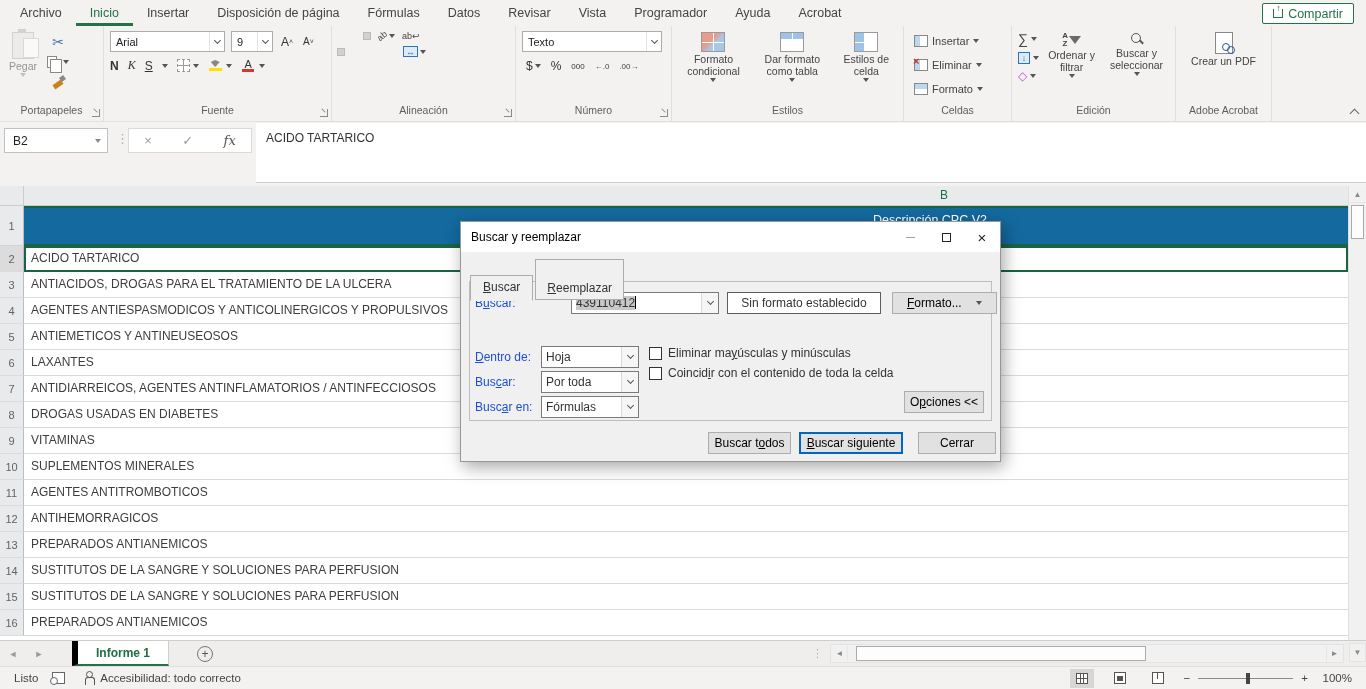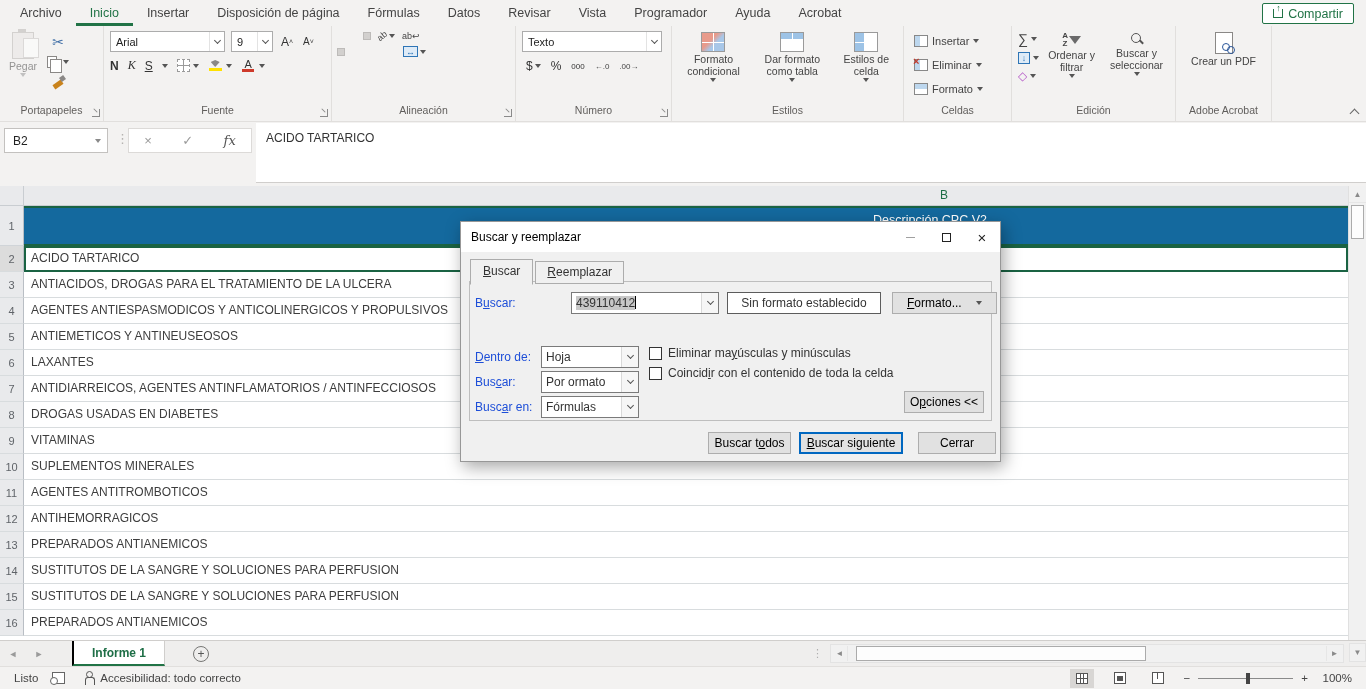--- a/index.html
+++ b/index.html
@@ -128,21 +128,21 @@
 
   
   .vscroll{position:absolute;right:0;top:186px;bottom:49px;width:18px;background:#F1F1F1;border-left:1px solid #E0E0E0;}
   .vs-up{height:17px;display:flex;align-items:center;justify-content:center;font-size:8px;color:#8a8a8a;border-bottom:1px solid #E6E6E6;}
   .vs-thumb{position:absolute;left:2px;right:2px;top:19px;height:34px;background:#FDFDFD;border:1px solid #ABABAB;}
   .vs-down{position:absolute;right:0px;top:2px;width:17px;height:19px;background:#F1F1F1;border:1px solid #E3E3E3;display:flex;align-items:center;justify-content:center;font-size:8px;color:#8a8a8a;}
 
   
   .sheetbar{position:absolute;left:0;right:0;bottom:23px;height:26px;background:#EFEEED;border-top:1px solid #D0CECC;display:flex;align-items:stretch;}
   .snav{width:26px;display:flex;align-items:center;justify-content:center;color:#9a9a9a;font-size:9px;}
-  .sheet-tab{margin-left:20px;background:#fff;border-left:2px solid #000000;border-right:1px solid #D0CECC;border-bottom:2px solid #217346;color:#1E6E46;font-weight:bold;font-size:12px;display:flex;align-items:center;padding:0 18px;}
+  .sheet-tab{margin-left:20px;background:#fff;border-left:6px solid #000000;border-right:1px solid #D0CECC;border-bottom:2px solid #217346;color:#1E6E46;font-weight:bold;font-size:12px;display:flex;align-items:center;padding:0 18px;}
   .addsheet{margin-left:28px;align-self:center;width:16px;height:16px;border:1px solid #767674;border-radius:50%;display:flex;align-items:center;justify-content:center;font-size:12px;color:#555;line-height:14px;}
   .hdots{position:absolute;left:812px;top:6px;color:#AFAFAF;font-size:11px;letter-spacing:-2px;}
   .hscroll{position:absolute;left:830px;right:22px;top:3px;height:19px;background:#F1F1F1;border:1px solid #E3E3E3;}
   .hs-left{position:absolute;left:1px;top:1px;bottom:1px;width:16px;background:#F1F1F1;border-right:1px solid #E6E6E6;display:flex;align-items:center;justify-content:center;font-size:8px;color:#8a8a8a;}
   .hs-thumb{position:absolute;left:25px;top:1px;bottom:1px;width:290px;background:#FDFDFD;border:1px solid #ABABAB;}
   .hs-right{position:absolute;right:1px;top:1px;bottom:1px;width:16px;display:flex;align-items:center;justify-content:center;font-size:8px;color:#8a8a8a;border-left:1px solid #E6E6E6;}
 
   
   .statusbar{position:absolute;left:0;right:0;bottom:0;height:23px;background:#F3F2F1;border-top:1px solid #E1DFDD;display:flex;align-items:center;font-size:11.5px;color:#444;}
   .st-mode{padding:0 14px;}
@@ -168,21 +168,21 @@
   
   .dialog{position:absolute;left:460px;top:221px;width:541px;height:241px;background:#F0F0F0;border:1px solid #979797;box-shadow:3px 5px 16px rgba(0,0,0,.35);z-index:50;}
   .dlg-title{height:30px;background:#fff;display:flex;align-items:center;gap:29px;}
   .dlg-title .txt{padding-left:10px;font-size:12px;color:#000;}
   .dlg-ctrls{margin-left:auto;display:flex;height:100%;}
   .wbtn-cap{width:36px;display:flex;align-items:center;justify-content:center;}
   .mindash{width:9px;height:1px;background:#A0A0A0;}
   .maxbox{width:9px;height:9px;border:1px solid #222;}
   .closex{font-size:15px;color:#222;line-height:15px;}
   .dlg-tabs{position:absolute;left:9px;top:37px;display:flex;align-items:flex-end;z-index:3;}
-  .dlg-tab{border:1px solid #ACACAC;background:#F0F0F0;padding:3px 11px 4px;font-size:12px;margin-right:2px;}
+  .dlg-tab{border:1px solid #ACACAC;background:#F0F0F0;padding:21px 11px 4px;font-size:12px;margin-right:2px;}
   .dlg-tab.active{padding:4px 12px 6px;margin-bottom:-1px;border-bottom:1px solid #F0F0F0;}
   .dlg-page{position:absolute;left:8px;top:59px;right:8px;height:140px;border:1px solid #BEBEBE;background:#F0F0F0;}
   .f-label{position:absolute;font-size:12px;color:#1d4ed8;line-height:22px;}
   .wcombo{position:absolute;height:22px;background:#fff;border:1px solid #7A7A7A;display:flex;align-items:center;font-size:12px;padding-left:4px;}
   .wcombo .warr{margin-left:auto;width:17px;height:100%;display:flex;align-items:center;justify-content:center;background:#F6F6F6;border-left:1px solid #D9D9D9;}
   .selsp{background:#C8C8C8;}
   .caret{display:inline-block;width:1px;height:13px;background:#000;vertical-align:-2px;}
   .preview{position:absolute;height:22px;background:#fff;border:1px solid #5C5C5C;display:flex;align-items:center;justify-content:center;font-size:12px;}
   .wbtn{position:absolute;height:22px;background:#E1E1E1;border:1px solid #ADADAD;display:flex;align-items:center;justify-content:center;font-size:12px;color:#000;}
   .wbtn.default{border:2px solid #0067C0;}
@@ -614,21 +614,21 @@
 
     <span class="f-label" style="left:14px;top:124px"><span class="ac">D</span><span>entro de:</span></span>
     <div class="wcombo" style="left:80px;top:124px;width:98px">
       <span>Hoja</span>
       <span class="warr">
           <span class="chev"></span>
         </span>
     </div>
     <span class="f-label" style="left:14px;top:149px"><span>Bus</span><span class="ac">c</span><span>ar:</span></span>
     <div class="wcombo" style="left:80px;top:149px;width:98px">
-      <span>Por ormato</span>
+      <span>Por toda</span>
       <span class="warr">
           <span class="chev"></span>
         </span>
     </div>
     <span class="f-label" style="left:14px;top:174px"><span>Busc</span><span class="ac">a</span><span>r en:</span></span>
     <div class="wcombo" style="left:80px;top:174px;width:98px">
       <span>Fórmulas</span>
       <span class="warr">
           <span class="chev"></span>
         </span>

